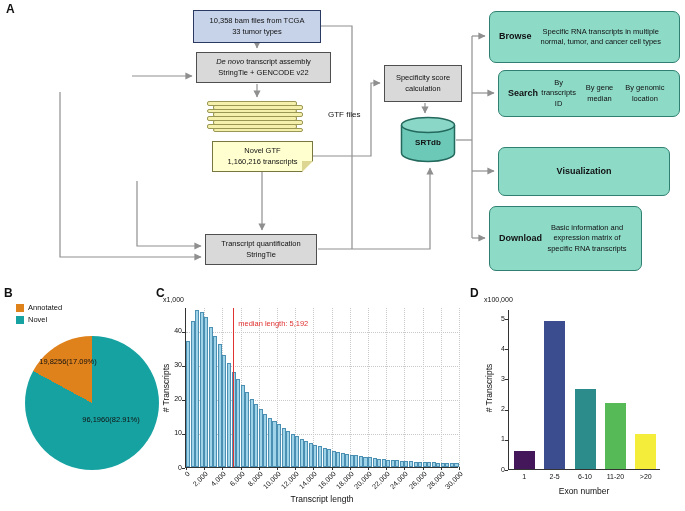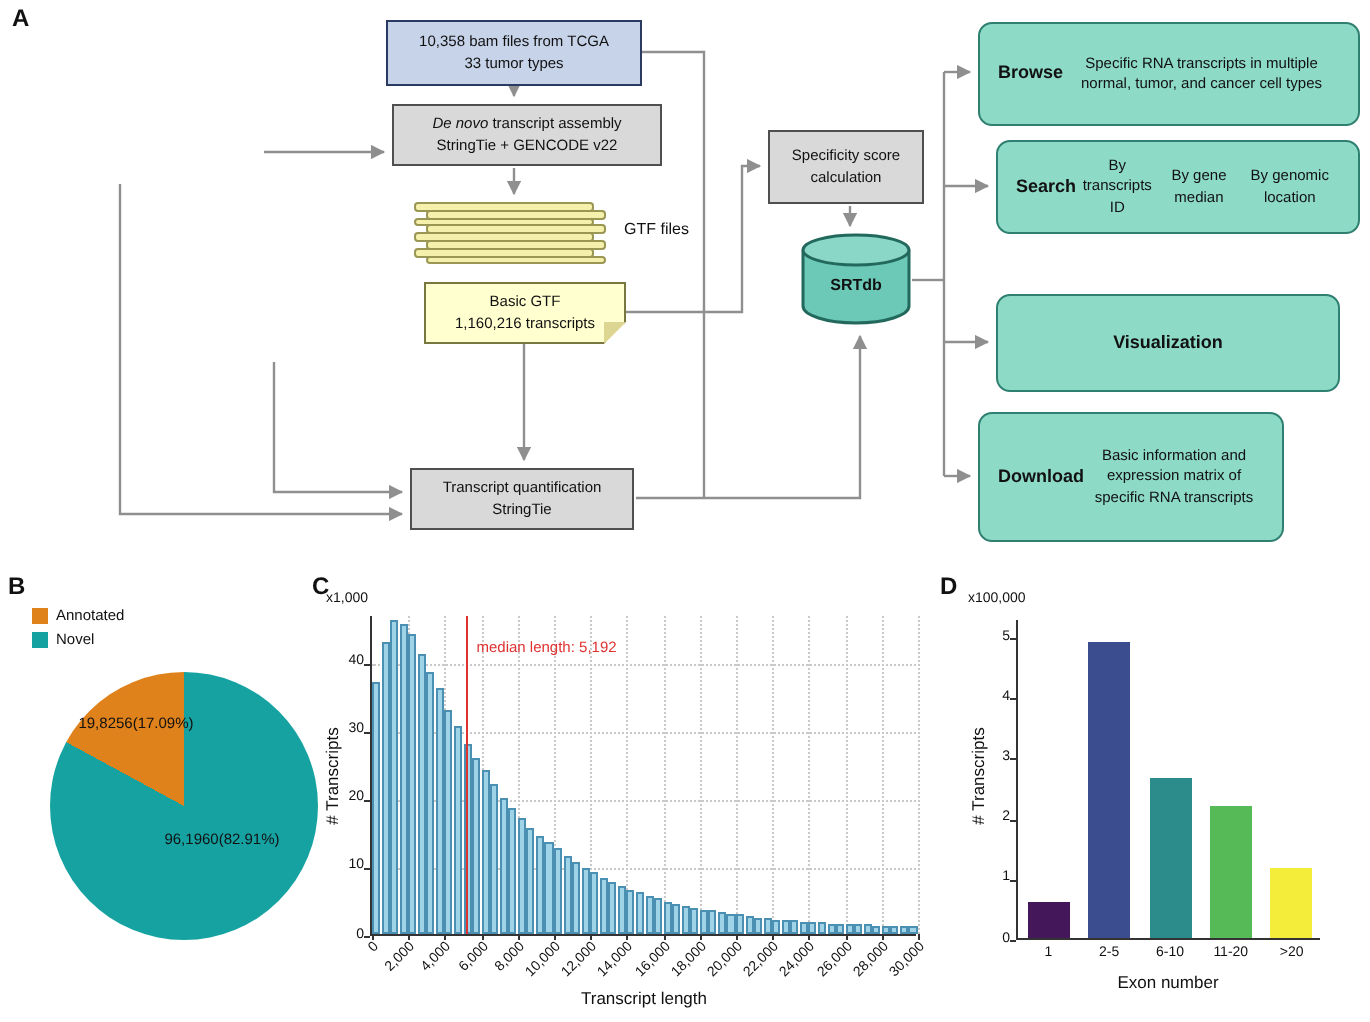--- a/index.html
+++ b/index.html
@@ -6,21 +6,21 @@
   body{background:#fff;font-family:"Liberation Sans",sans-serif;color:#111;}
   #fig{position:relative;width:685px;height:511px;background:#fff;overflow:hidden;}
   .panel-label{position:absolute;font-size:12px;font-weight:600;}
   .bluebox{position:absolute;background:#c7d3e9;border:1.5px solid #2b3a63;display:flex;flex-direction:column;justify-content:center;text-align:center;font-size:7.5px;line-height:1.35;}
   .graybox{position:absolute;background:#d9d9d9;border:1.5px solid #4f4f4f;display:flex;flex-direction:column;justify-content:center;text-align:center;font-size:7.5px;line-height:1.35;}
   .notebox{position:absolute;background:#ffffcf;border:1.2px solid #77773f;display:flex;flex-direction:column;justify-content:center;text-align:center;font-size:7.5px;line-height:1.35;}
   .note-cut{position:absolute;right:-1px;bottom:-1px;width:0;height:0;border-style:solid;border-width:0 0 11px 11px;border-color:transparent transparent #ffffff transparent;}
   .note-fold{position:absolute;right:-1px;bottom:-1px;width:0;height:0;border-style:solid;border-width:11px 11px 0 0;border-color:#ddd693 transparent transparent transparent;}
   .feature{position:absolute;background:#8ddac7;border:1.5px solid #2f8071;border-radius:7px;display:flex;flex-direction:row;justify-content:center;align-items:center;text-align:center;font-size:7.5px;line-height:1.35;padding:3px 9px;}
   .feature .ft{font-weight:bold;font-size:9px;margin-bottom:1px;}
-  .smalltext{position:absolute;font-size:8px;}
+  .smalltext{position:absolute;font-size:8px;margin-left:16px;}
   .gtf-stack{position:absolute;left:207px;top:102px;width:96px;}
   .strip{height:4.8px;background:#f5f0ab;border:1px solid #9a9654;border-radius:2px;margin-top:-1px;width:90px;}
   .strip:nth-child(even){margin-left:6px;}
   .cyl{position:absolute;left:400px;top:116px;width:56px;height:48px;}
   .cyl .lbl{position:absolute;left:0;right:0;top:22px;text-align:center;font-size:8px;font-weight:600;}
   .arrows{position:absolute;left:0;top:0;}
   .legend{position:absolute;left:16px;top:303px;}
   .legend-row{display:flex;align-items:center;gap:4px;font-size:7.5px;margin-bottom:3px;}
   .swatch{width:8px;height:8px;display:inline-block;}
   .pie{position:absolute;left:25px;top:336px;width:134px;height:134px;border-radius:50%;}
@@ -91,21 +91,21 @@
     <div class="strip"></div>
     <div class="strip"></div>
     <div class="strip"></div>
     <div class="strip"></div>
     <div class="strip"></div>
     <div class="strip"></div>
   </div>
   <div class="smalltext" style="left:312px;top:110px">GTF files</div>
 
   <div class="notebox" style="left:212px;top:141px;width:101px;height:31px">
-    <div>Basic GTF</div>
+    <div>Novel GTF</div>
     <div>1,160,216 transcripts</div>
     <div class="note-cut"></div>
     <div class="note-fold"></div>
   </div>
 
 
   <div class="graybox" style="left:384px;top:65px;width:78px;height:37px">
     <div>Specificity score</div>
     <div>calculation</div>
   </div>

